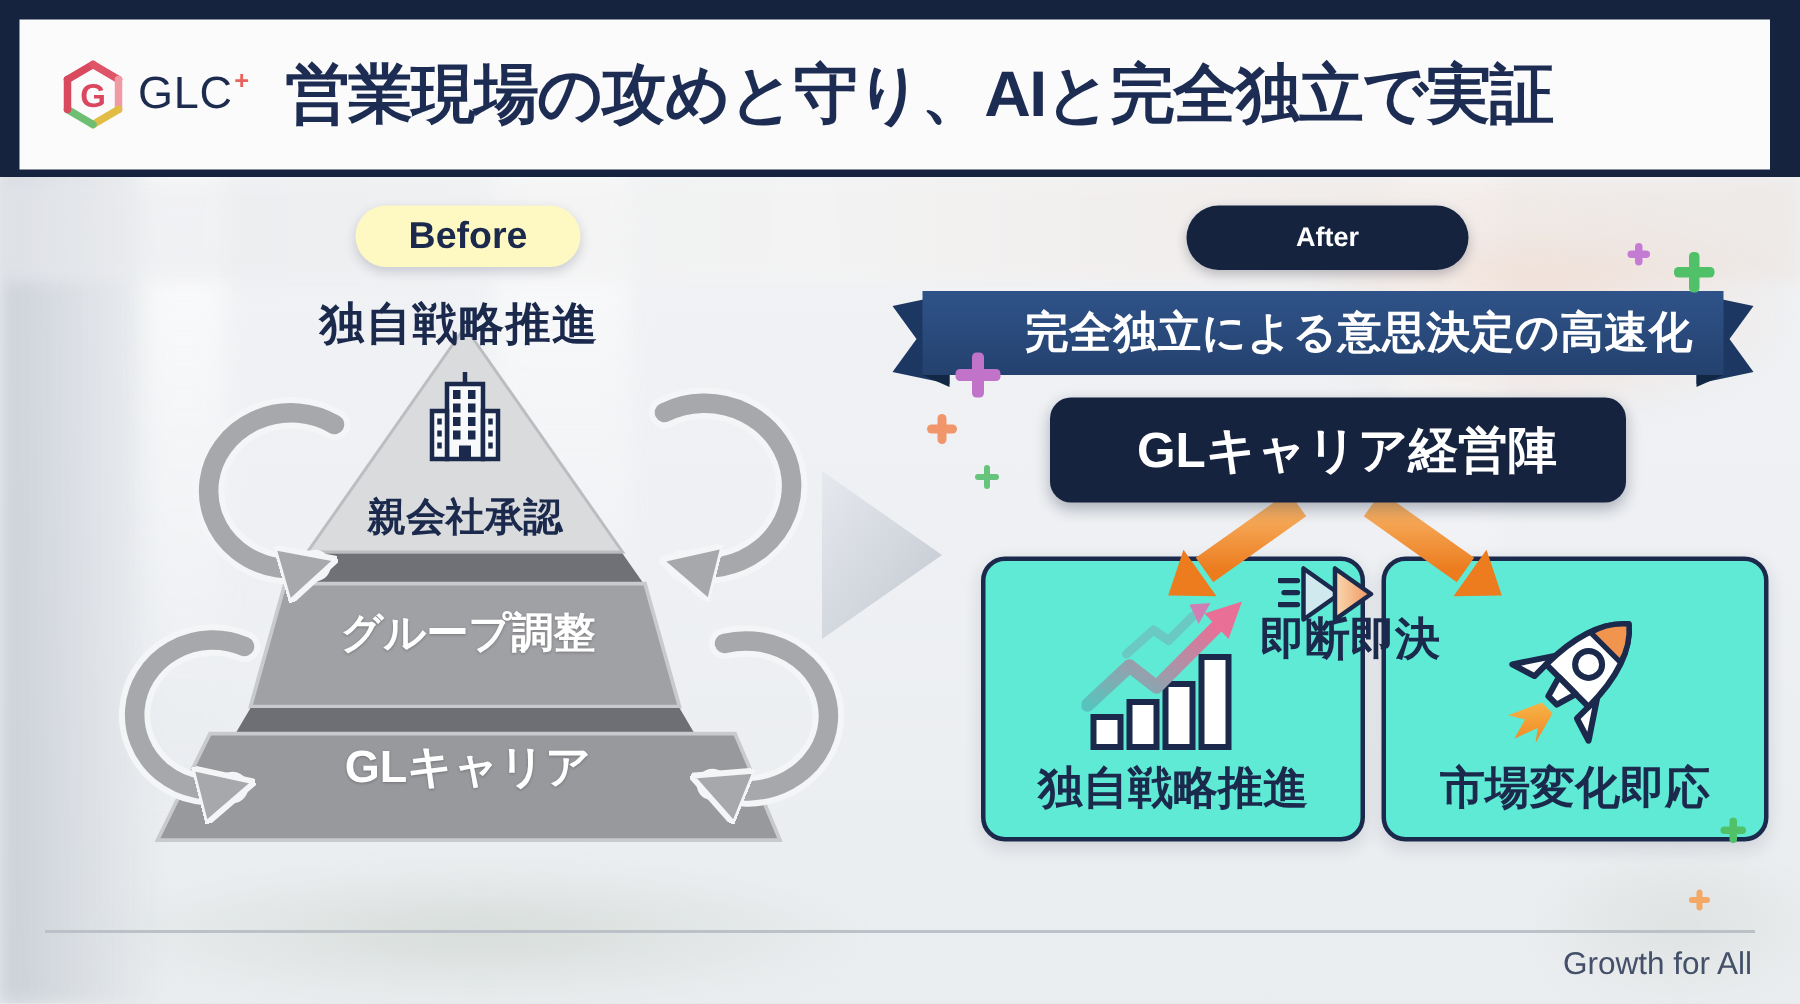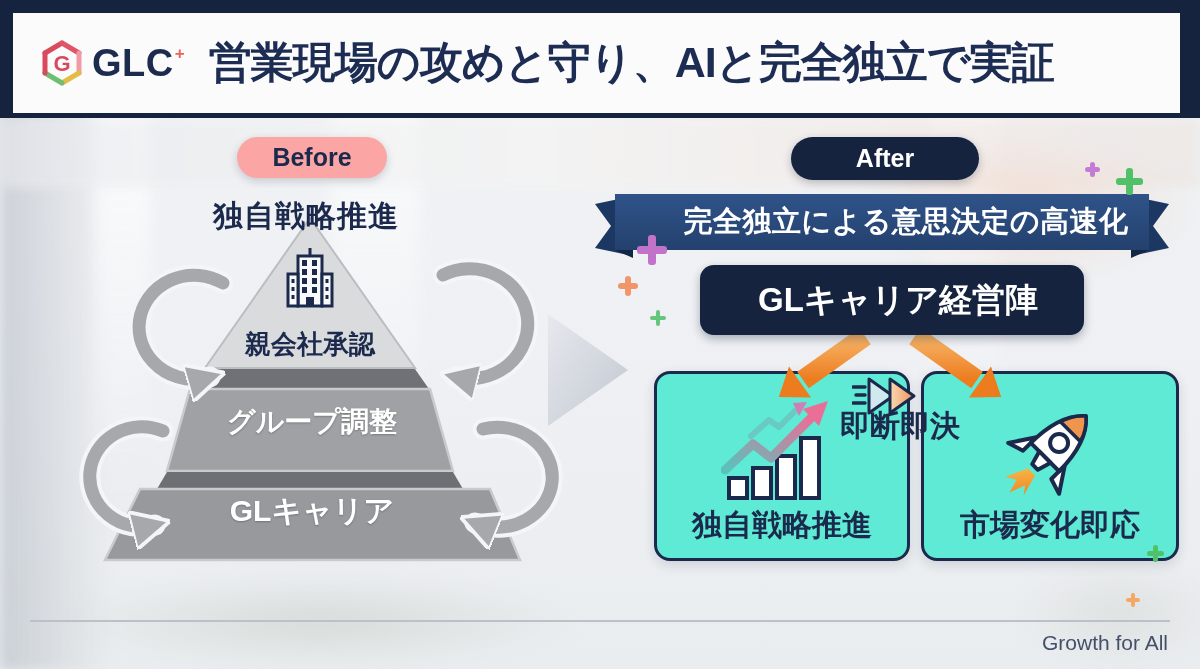--- a/index.html
+++ b/index.html
@@ -18,31 +18,31 @@
   .bg-floor{left:60px;top:575px;width:520px;height:94px;
     background:radial-gradient(closest-side,rgba(198,206,199,.55),rgba(198,206,199,0));filter:blur(9px);}
   .bg-floor2{left:1020px;top:560px;width:200px;height:110px;
     background:radial-gradient(closest-side,rgba(210,214,210,.5),rgba(210,214,210,0));filter:blur(9px);}
 
   
   .header{position:absolute;left:0;top:0;width:1200px;height:118px;background:#15233e;}
   .header-inner{position:absolute;left:13px;top:13px;width:1167px;height:100px;background:#fbfbfc;
     display:flex;align-items:center;padding-left:26px;box-sizing:border-box;}
   .logo{display:flex;align-items:flex-start;}
-  .logo-text{font-size:38px;font-weight:700;color:#1c2b4e;letter-spacing:.5px;margin-left:7px;line-height:46px;}
+  .logo-text{font-size:30px;font-weight:400;color:#1c2b4e;letter-spacing:.5px;margin-left:7px;line-height:46px;}
   .logo-plus{font-size:17px;font-weight:800;color:#e8635b;margin-top:4px;margin-left:1px;}
   .title{margin:0 0 0 24px;font-size:43px;font-weight:800;color:#1d2c52;letter-spacing:-1px;white-space:nowrap;}
 
   
   .pill{position:absolute;display:flex;align-items:center;justify-content:center;
         font-weight:800;border-radius:22px;}
-  .before-badge{left:237px;top:137px;width:150px;height:41px;background:#fca5a5;color:#1b2a4c;
+  .before-badge{left:237px;top:137px;width:150px;height:41px;background:#fef9c3;color:#1b2a4c;
         font-size:25px;box-shadow:0 3px 8px rgba(30,40,70,.20);}
   .after-badge{left:791px;top:137px;width:188px;height:43px;background:#15233e;color:#ffffff;
-        font-size:25px;box-shadow:0 3px 8px rgba(30,40,70,.28);}
+        font-size:18px;box-shadow:0 3px 8px rgba(30,40,70,.28);}
   .before-heading{position:absolute;left:213px;top:196px;font-size:30px;font-weight:800;color:#1b2a4c;letter-spacing:1px;}
 
   
   .pyr-label{position:absolute;text-align:center;font-weight:800;}
   .pyr-label-1{left:215px;top:327px;width:190px;font-size:26px;color:#1b2a4c;}
   .pyr-label-2{left:212px;top:403px;width:200px;font-size:28px;color:#ffffff;text-shadow:0 1px 2px rgba(0,0,0,.25);}
   .pyr-label-3{left:212px;top:491px;width:200px;font-size:30px;color:#ffffff;text-shadow:0 1px 2px rgba(0,0,0,.25);}
 
   
   .ribbon-wrap{position:absolute;left:593px;top:192px;width:578px;height:70px;}

